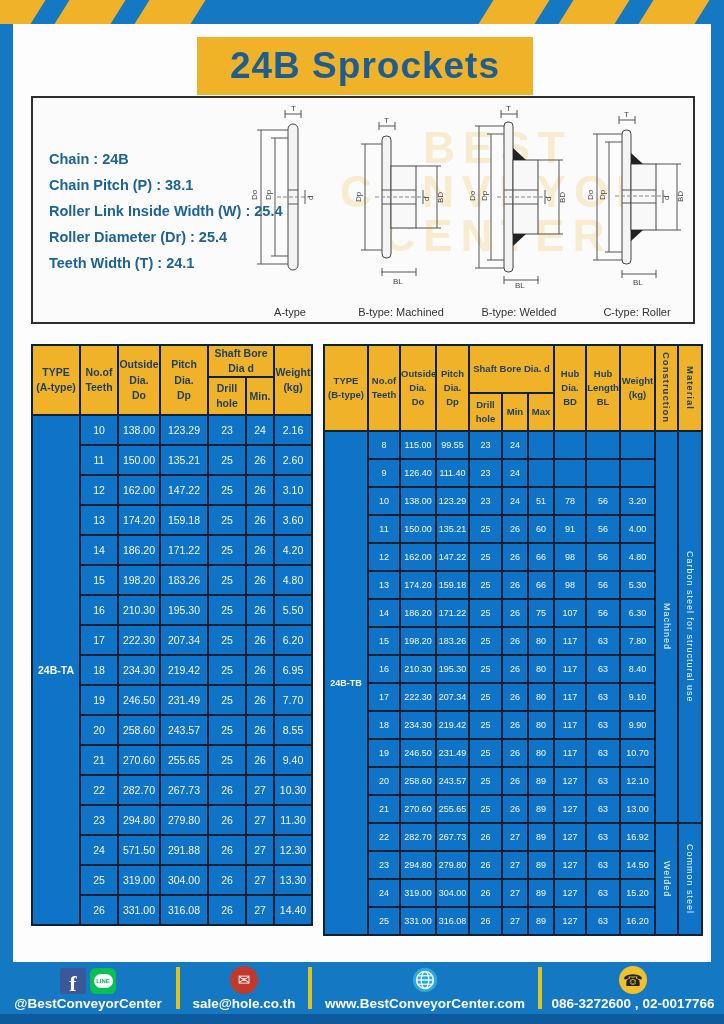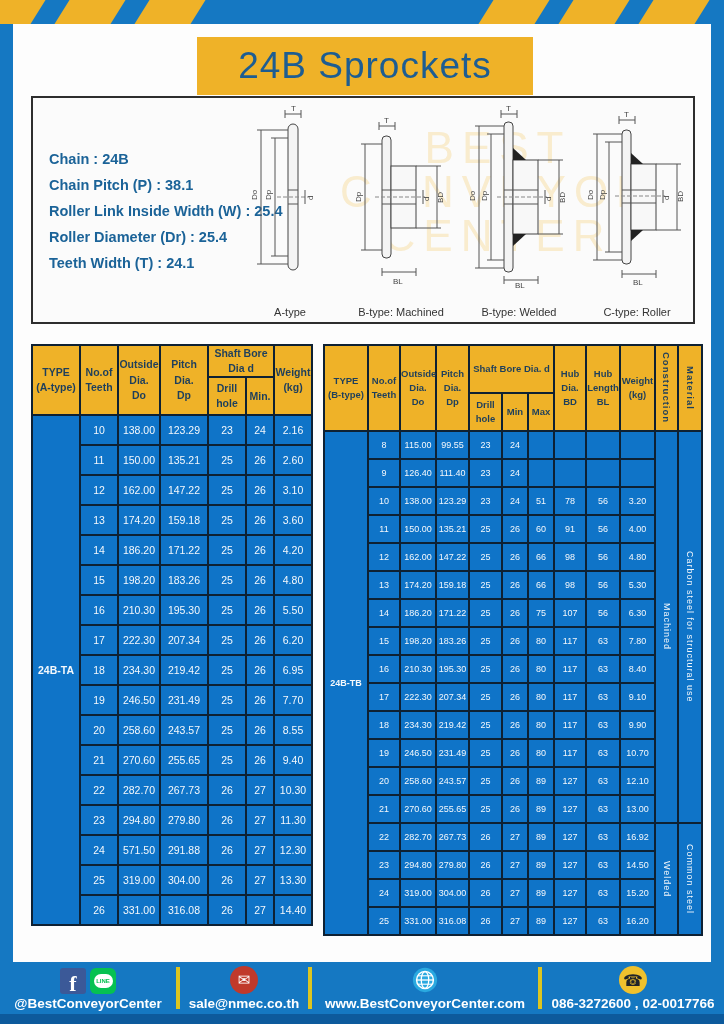--- a/index.html
+++ b/index.html
@@ -17,30 +17,30 @@
   .white-area {
     position:absolute; left:13px; top:24px; width:698px; height:938px;
     background:#fdfdfd;
   }
   
   .title-banner {
     position:absolute; left:184px; top:13px; width:336px; height:58px;
     background:#efb228; display:flex; align-items:center; justify-content:center;
   }
   .title-banner h1 {
-    font-size:37px; font-weight:normal; color:#1d5d92; letter-spacing:1px;
+    font-size:37px; font-weight:bold; color:#1d5d92; letter-spacing:1px;
   }
   
   .spec-panel {
     position:absolute; left:18px; top:72px; width:664px; height:228px;
     background:#fbfbfb; border:2px solid #2e2e2e;
   }
   .watermark {
     position:absolute; left:270px; top:28px; width:390px; text-align:center;
-    color:rgba(240,180,44,0.22); font-weight:normal; line-height:1.0;
+    color:rgba(240,180,44,0.22); font-weight:bold; line-height:1.0;
     font-size:44px; letter-spacing:8px; pointer-events:none;
   }
   .spec-lines { position:absolute; left:16px; top:48px; }
   .spec-lines div {
     font-size:14.5px; font-weight:bold; color:#1b6398; line-height:26px; white-space:nowrap;
   }
   .diagrams {
     position:absolute; right:6px; top:8px; width:440px; height:212px;
     display:flex; justify-content:space-between; align-items:flex-end;
   }
@@ -709,21 +709,21 @@
       <div class="fb-icon">f</div>
       <div class="line-icon">
         <div class="line-bubble">LINE</div>
       </div>
     </div>
     <div class="footer-label">@BestConveyorCenter</div>
   </div>
   <div class="footer-sep"></div>
   <div class="footer-group" style="width:128px">
     <div class="mail-icon">✉</div>
-    <div class="footer-label">sale@nmec.co.th</div>
+    <div class="footer-label">sale@hole.co.th</div>
   </div>
   <div class="footer-sep"></div>
   <div class="footer-group" style="width:226px">
     <svg class="globe-icon" viewBox="0 0 30 30">
       <circle cx="15" cy="15" r="13" fill="#2aa9e0"></circle>
       <circle cx="15" cy="15" r="9" fill="none" stroke="#fff" stroke-width="1.6"></circle>
       <ellipse cx="15" cy="15" rx="4" ry="9" fill="none" stroke="#fff" stroke-width="1.4"></ellipse>
       <line x1="6" y1="15" x2="24" y2="15" stroke="#fff" stroke-width="1.4"></line>
       <line x1="7.5" y1="10.5" x2="22.5" y2="10.5" stroke="#fff" stroke-width="1.2"></line>
       <line x1="7.5" y1="19.5" x2="22.5" y2="19.5" stroke="#fff" stroke-width="1.2"></line>

